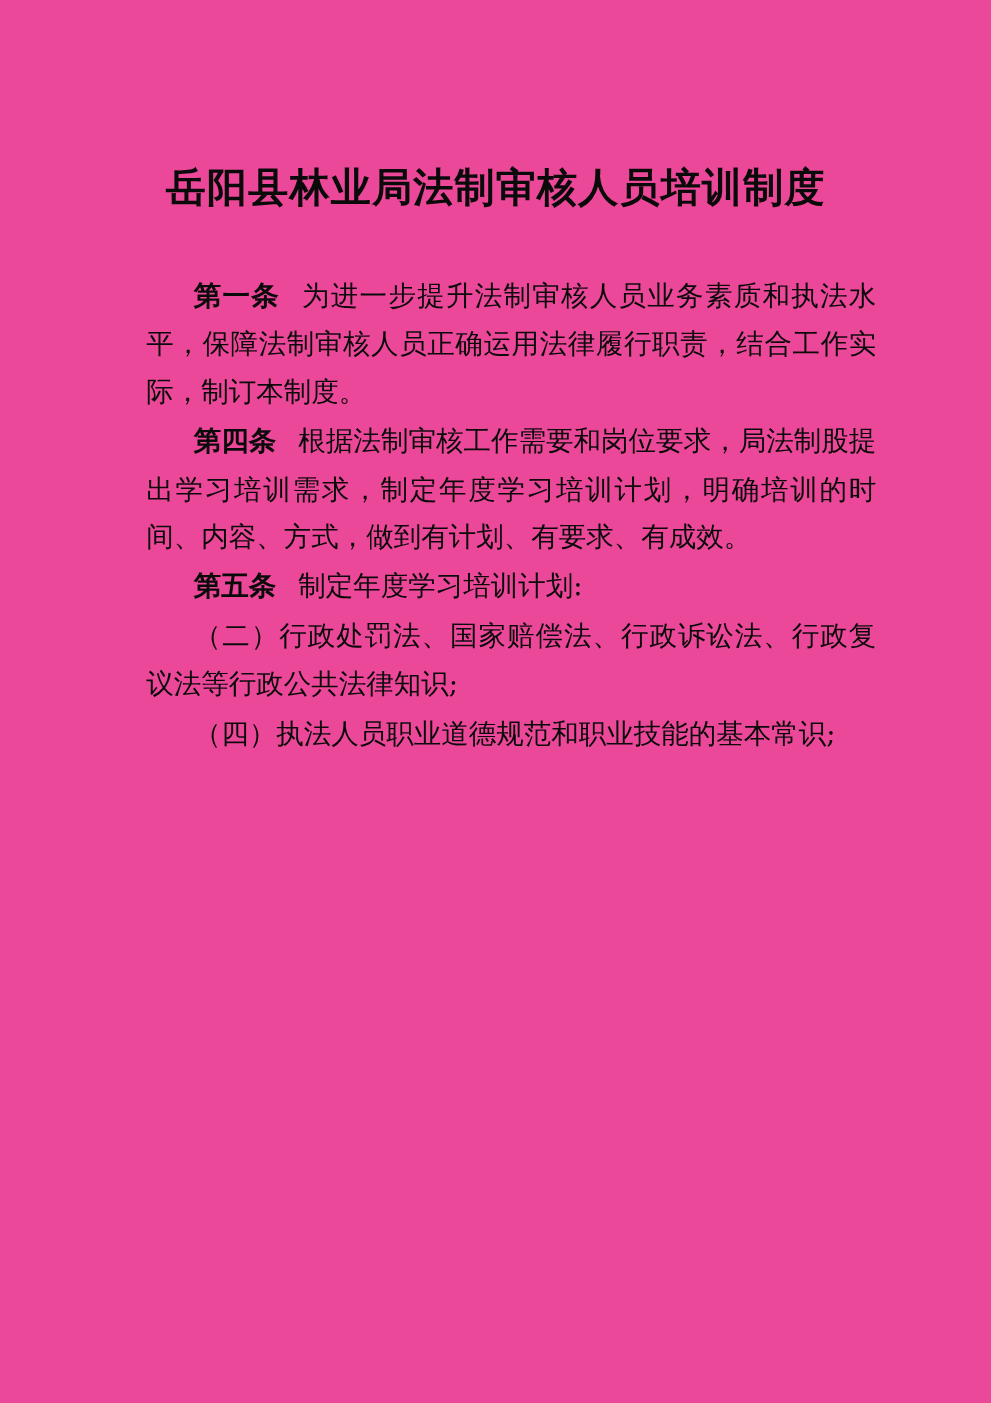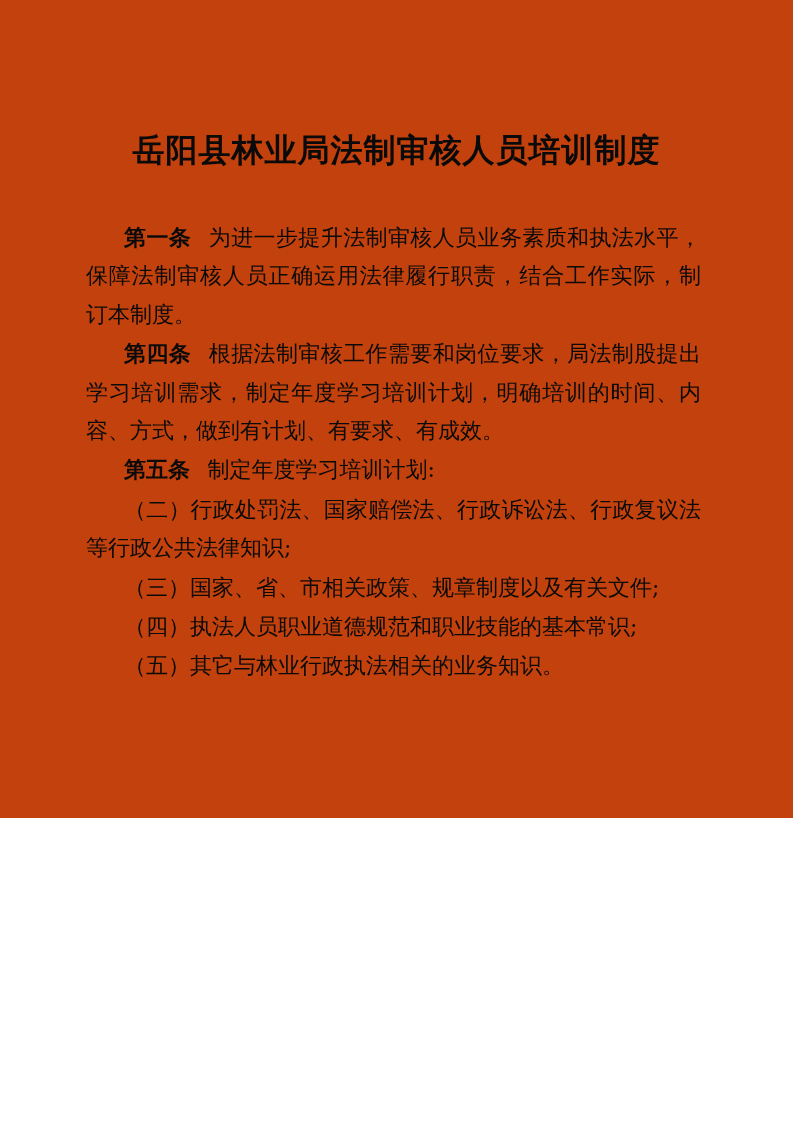--- a/index.html
+++ b/index.html
@@ -3,39 +3,39 @@
 <meta charset="utf-8">
 <style>
   html, body {
     margin: 0;
     padding: 0;
     background: #ffffff;
   }
   .page {
     position: relative;
     width: 793px;
-    height: 818px;
-    background: #c2410c;
+    height: 1122px;
+    background: #ec4899;
     overflow: hidden;
     color: #0a0a0a;
     font-family: "DejaVu Serif", "Liberation Serif", serif;
   }
   .doc-title {
     margin: 0;
     padding-top: 127px;
     text-align: center;
     font-size: 32px;
     line-height: 46px;
     font-weight: bold;
     letter-spacing: 1px;
     font-family: "DejaVu Serif", "Liberation Serif", serif;
   }
   .doc-body {
     margin-top: 45px;
-    padding-left: 86px;
+    padding-left: 117px;
     padding-right: 92px;
     font-size: 22px;
     line-height: 38.4px;
     text-align: justify;
     text-justify: inter-ideograph;
   }
   .para {
     margin: 0;
     text-indent: 38px;
   }
@@ -57,20 +57,18 @@
 
 
 
     <p class="para"><span class="para-label">第四条</span><span>根据法制审核工作需要和岗位要求，局法制股提出学习培训需求，制定年度学习培训计划，明确培训的时间、内容、方式，做到有计划、有要求、有成效。</span></p>
 
     <p class="para"><span class="para-label">第五条</span><span>制定年度学习培训计划:</span></p>
 
 
     <p class="para"><span class="para-label"></span><span>（二）行政处罚法、国家赔偿法、行政诉讼法、行政复议法等行政公共法律知识;</span></p>
 
-    <p class="para"><span class="para-label"></span><span>（三）国家、省、市相关政策、规章制度以及有关文件;</span></p>
 
     <p class="para"><span class="para-label"></span><span>（四）执法人员职业道德规范和职业技能的基本常识;</span></p>
 
-    <p class="para"><span class="para-label"></span><span>（五）其它与林业行政执法相关的业务知识。</span></p>
 
   </div>
 </div>
 
 </body></html>

